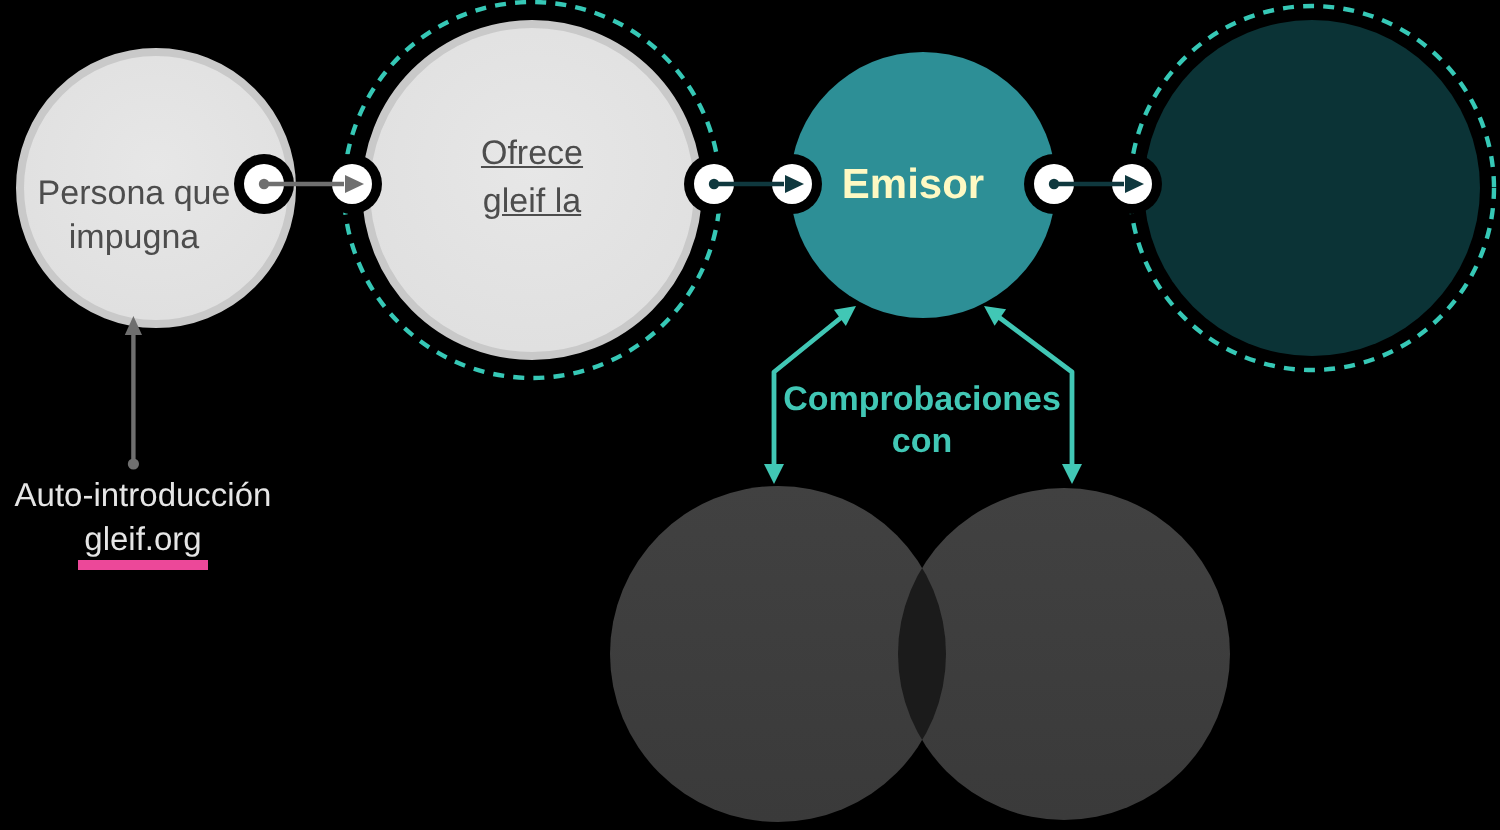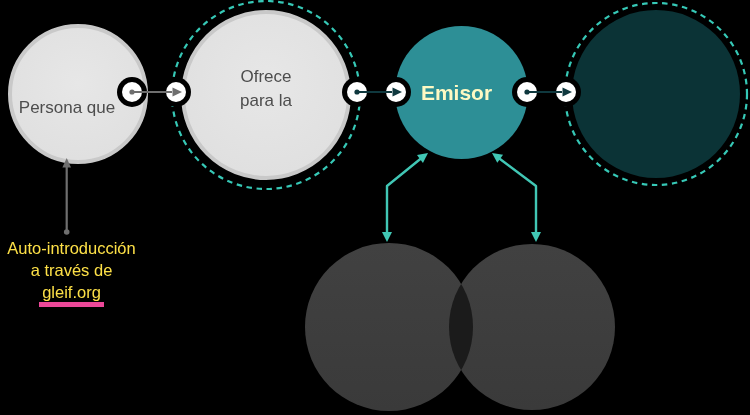--- a/index.html
+++ b/index.html
@@ -10,59 +10,63 @@
   .c1{left:8px;top:24px;width:140px;height:140px;
       background:radial-gradient(circle at 50% 42%, #e7e7e7 0%, #e0e0e0 75%);
       border:4px solid #c9c9c9;}
   .c2{left:181px;top:10px;width:170px;height:170px;
       background:radial-gradient(circle at 50% 42%, #e7e7e7 0%, #e0e0e0 75%);
       border:4px solid #c9c9c9;}
   .c3{left:395px;top:26px;width:133px;height:133px;background:#2d8f96;}
   .c4{left:572px;top:10px;width:168px;height:168px;background:#0b3336;}
   .gray-label{color:#4d4d4d;font-size:17px;line-height:22px;font-weight:500;}
   .c1 .gray-label{padding-right:22px;margin-top:27px;}
-  .c2 .gray-label{line-height:24px;padding-bottom:12px;}
+  .c2 .gray-label{line-height:24px;padding-bottom:12px;text-decoration:underline;}
   .teal-label{color:#fef9c3;font-size:21px;line-height:25px;font-weight:700;padding-right:10px;}
   .overlay{position:absolute;left:0;top:0;z-index:5;pointer-events:none;}
   .checks{position:absolute;left:371px;top:189px;width:180px;text-align:center;
           color:#41c7b5;font-size:17px;line-height:21px;font-weight:700;z-index:6;}
   .note{position:absolute;left:0px;top:237px;width:143px;text-align:center;
-        color:#fde047;font-size:16.5px;line-height:22px;font-weight:500;z-index:6;}
+        color:#e5e5e5;font-size:16.5px;line-height:22px;font-weight:500;z-index:6;}
   .note .link{border-bottom:5px solid #ec4899;padding:0 3px 1px;}
 </style>
 </head>
 <body>
 
 <div class="stage">
 
   <div class="circle c1">
     <div class="gray-label">
       <div>Persona que</div>
+      <div>impugna</div>
     </div>
   </div>
 
   <div class="circle c2">
     <div class="gray-label">
       <div>Ofrece</div>
-      <div>para la</div>
+      <div>gleif la</div>
     </div>
   </div>
 
   <div class="circle c3">
     <div class="teal-label">
       <div>Emisor</div>
     </div>
   </div>
 
   <div class="circle c4"></div>
 
+  <div class="checks">
+    <div>Comprobaciones</div>
+    <div>con</div>
+  </div>
 
   <div class="note">
     <div>Auto-introducción</div>
-    <div>a través de</div>
     <div><span class="link">gleif.org</span></div>
   </div>
 
   <svg class="overlay" width="750" height="415" viewBox="0 0 750 415">
     <defs>
       <clipPath id="clipA">
           <circle cx="389" cy="327" r="84"></circle>
         </clipPath>
       <linearGradient id="vennGrad" x1="0" y1="0" x2="0" y2="1">
         <stop offset="0" stop-color="#414141"></stop>

